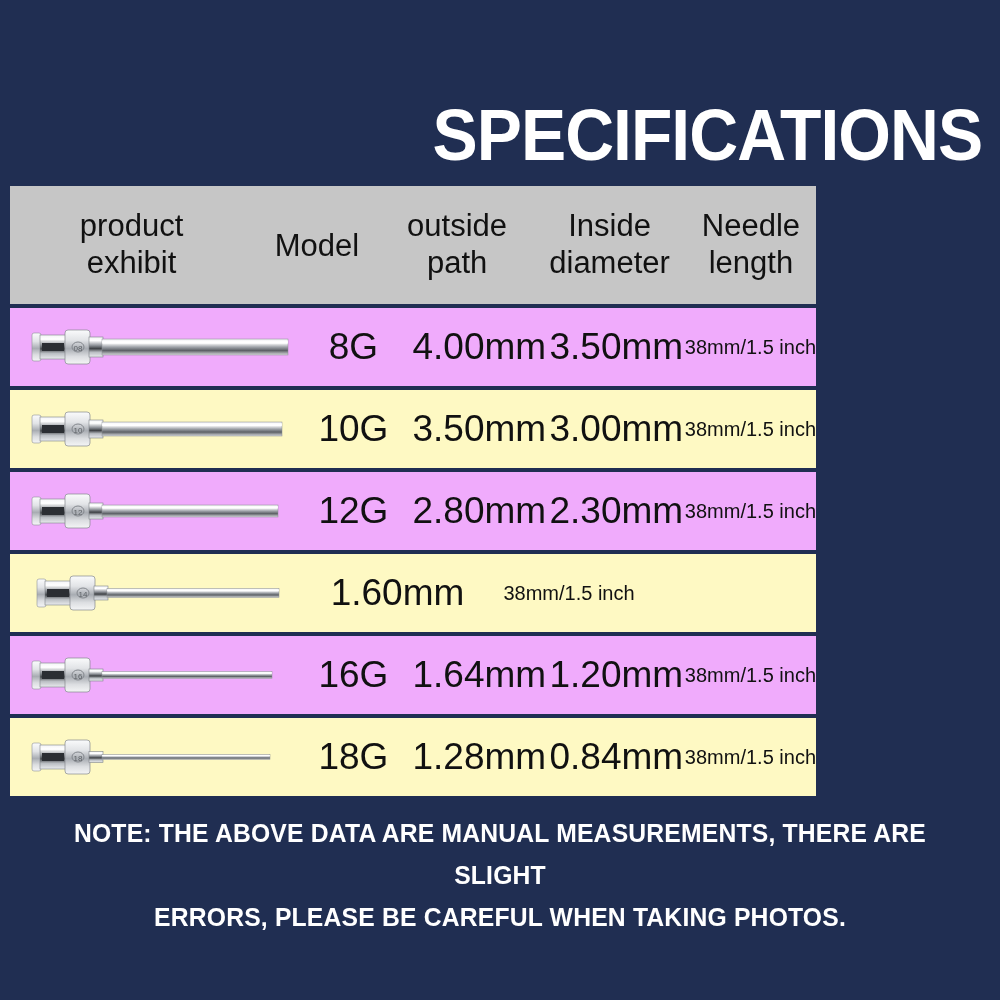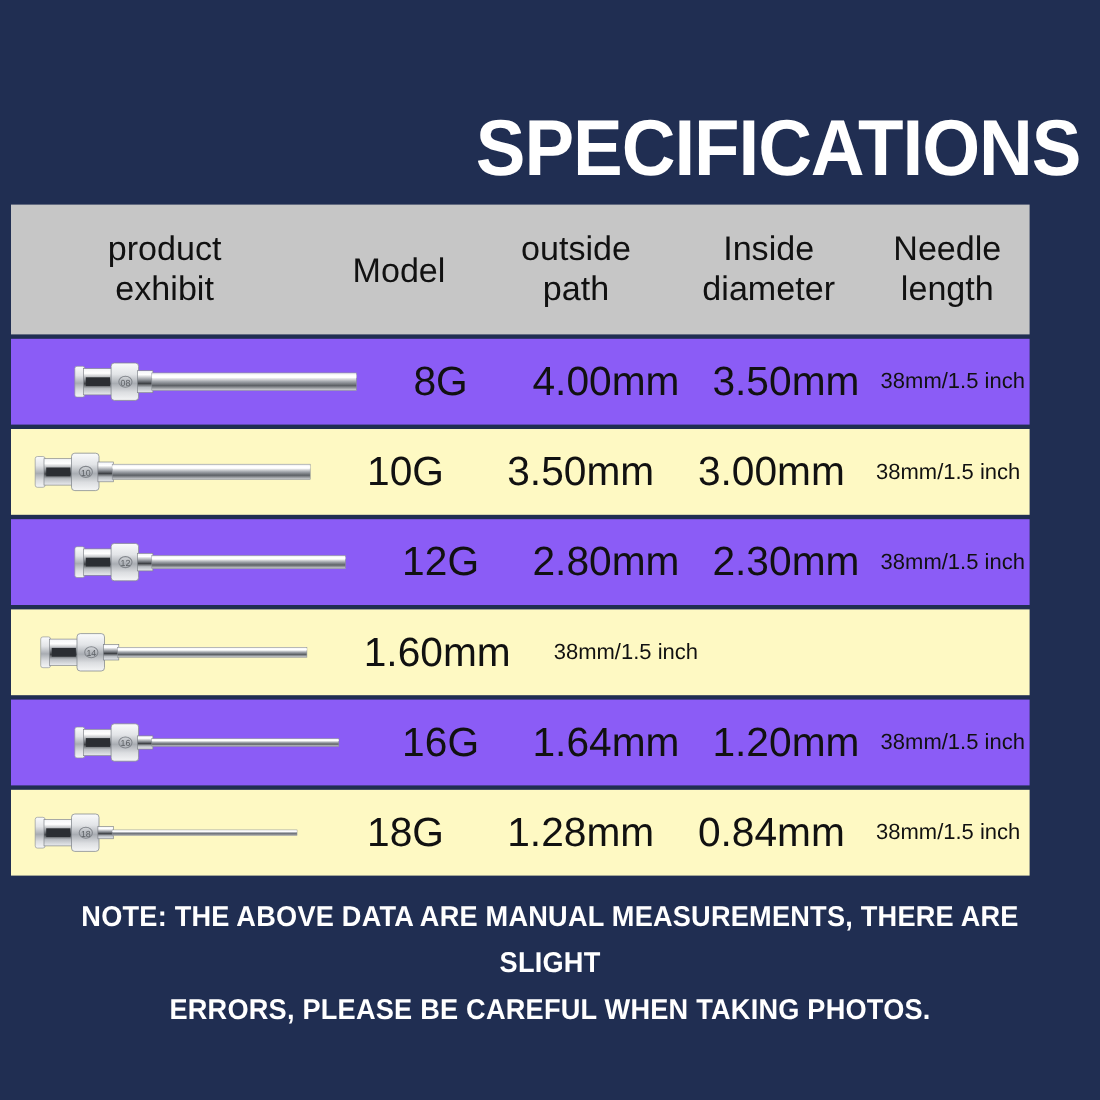--- a/index.html
+++ b/index.html
@@ -39,38 +39,38 @@
     transform: scaleX(0.94);
     transform-origin: center;
     white-space: nowrap;
   }
 
   
   .table {
     position: absolute;
     left: 10px;
     top: 186px;
-    width: 926px;
+    width: 806px;
   }
   .row {
     display: flex;
     align-items: center;
     width: 100%;
     box-sizing: border-box;
     margin-bottom: 4px;
   }
   .row.header {
     height: 118px;
     background: #c6c6c6;
   }
   .row.data {
     height: 78px;
   }
   .row.data.gray  { background: #fef9c3; }
-  .row.data.white { background: #8b5cf6; padding-left: 36px; }
+  .row.data.white { background: #f0abfc; }
 
   
   .c-exhibit  { width: 295px; }
   .c-model    { width: 155px; }
   .c-outside  { width: 185px; }
   .c-inside   { width: 185px; }
   .c-length   { width: 158px; }
 
   .cell {
     box-sizing: border-box;

